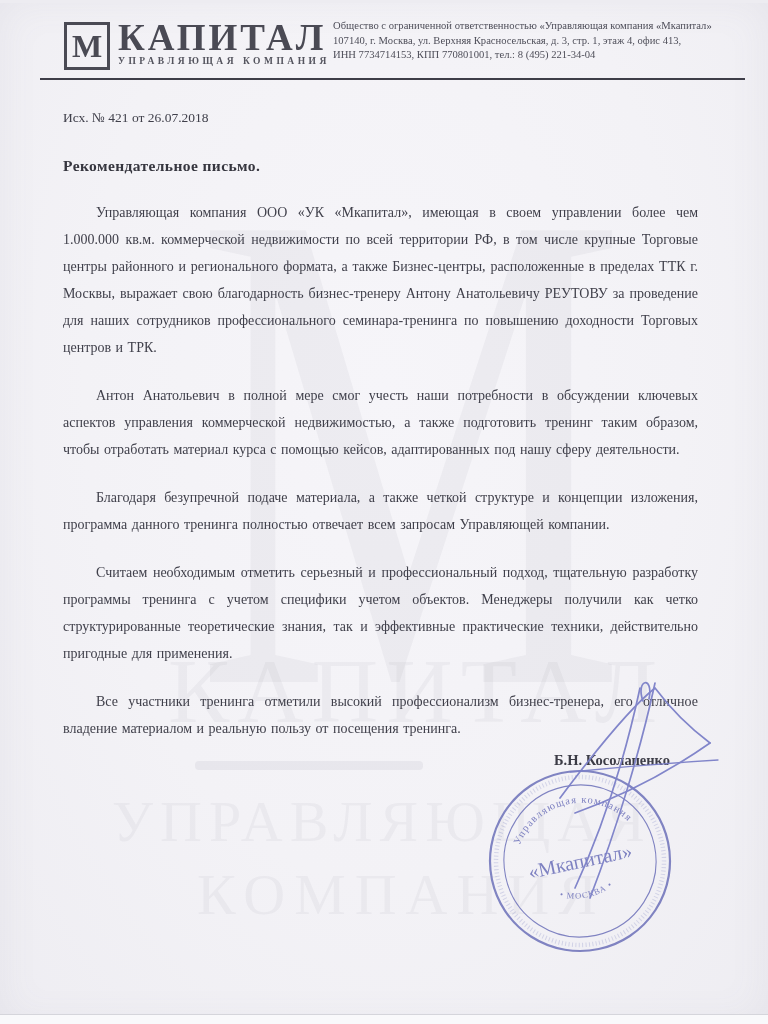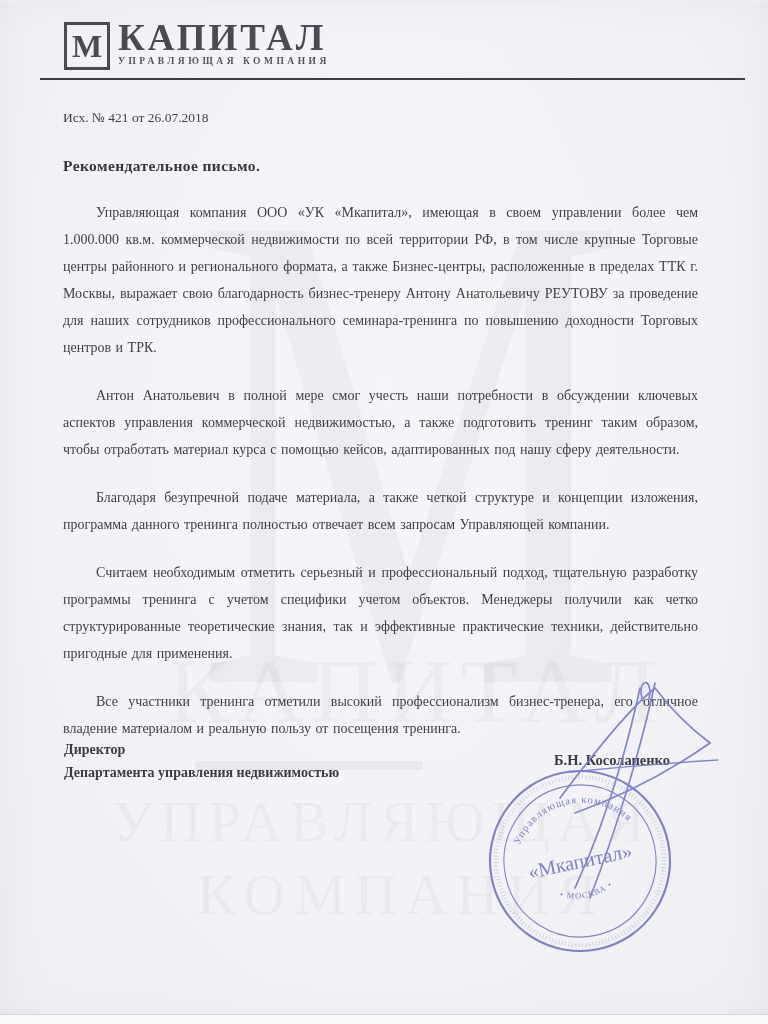--- a/index.html
+++ b/index.html
@@ -80,39 +80,40 @@
   <div class="wm wm-line2">КОМПАНИЯ</div>
 
   <div class="letterhead">
     <div class="logo">
       <div class="logo-box">М</div>
       <div class="logo-text">
         <div class="logo-name">КАПИТАЛ</div>
         <div class="logo-tagline">УПРАВЛЯЮЩАЯ  КОМПАНИЯ</div>
       </div>
     </div>
+    <div class="company-info">
+      <div>Общество с ограниченной ответственностью «Управляющая компания «Мкапитал»</div>
+      <div>107140, г. Москва, ул. Верхняя Красносельская, д. 3, стр. 1, этаж 4, офис 413,</div>
+      <div>ИНН 7734714153, КПП 770801001, тел.: 8 (495) 221-34-04</div>
+    </div>
   </div>
   <div class="head-rule"></div>
 
   <div class="ref-line">Исх. № 421 от 26.07.2018</div>
   <div class="doc-title">Рекомендательное письмо.</div>
 
   <div class="letter-body">
     <p>Управляющая компания ООО «УК «Мкапитал», имеющая в своем управлении более чем 1.000.000 кв.м. коммерческой недвижимости по всей территории РФ, в том числе крупные Торговые центры районного и регионального формата, а также Бизнес-центры, расположенные в пределах ТТК г. Москвы, выражает свою благодарность бизнес-тренеру Антону Анатольевичу РЕУТОВУ за проведение для наших сотрудников профессионального семинара-тренинга по повышению доходности Торговых центров и ТРК.</p>
     <p>Антон Анатольевич в полной мере смог учесть наши потребности в обсуждении ключевых аспектов управления коммерческой недвижимостью, а также подготовить тренинг таким образом, чтобы отработать материал курса с помощью кейсов, адаптированных под нашу сферу деятельности.</p>
     <p>Благодаря безупречной подаче материала, а также четкой структуре и концепции изложения, программа данного тренинга полностью отвечает всем запросам Управляющей компании.</p>
     <p>Считаем необходимым отметить серьезный и профессиональный подход, тщательную разработку программы тренинга с учетом специфики учетом объектов. Менеджеры получили как четко структурированные теоретические знания, так и эффективные практические техники, действительно пригодные для применения.</p>
     <p>Все участники тренинга отметили высокий профессионализм бизнес-тренера, его отличное владение материалом и реальную пользу от посещения тренинга.</p>
   </div>
 
   <div class="scan-smudge"></div>
-  <div class="sig-block">
-    <div>Директор</div>
-    <div>Департамента управления недвижимостью</div>
-  </div>
   <div class="sig-name">Б.Н. Косолапенко</div>
 
   <svg class="stamp-svg" width="202" height="202" viewBox="0 0 202 202" aria-hidden="true">
     <g fill="none" stroke="#7175bb">
       <circle cx="101" cy="101" r="90" stroke-width="2.2"></circle>
       <circle cx="101" cy="101" r="84" stroke-width="4.5" stroke-dasharray="1 2.4" opacity="0.28"></circle>
       <circle cx="101" cy="101" r="76" stroke-width="1.1"></circle>
     </g>
     <defs>
       <path id="arcTop" d="M 34,110 A 67,67 0 1 1 168,110"></path>

